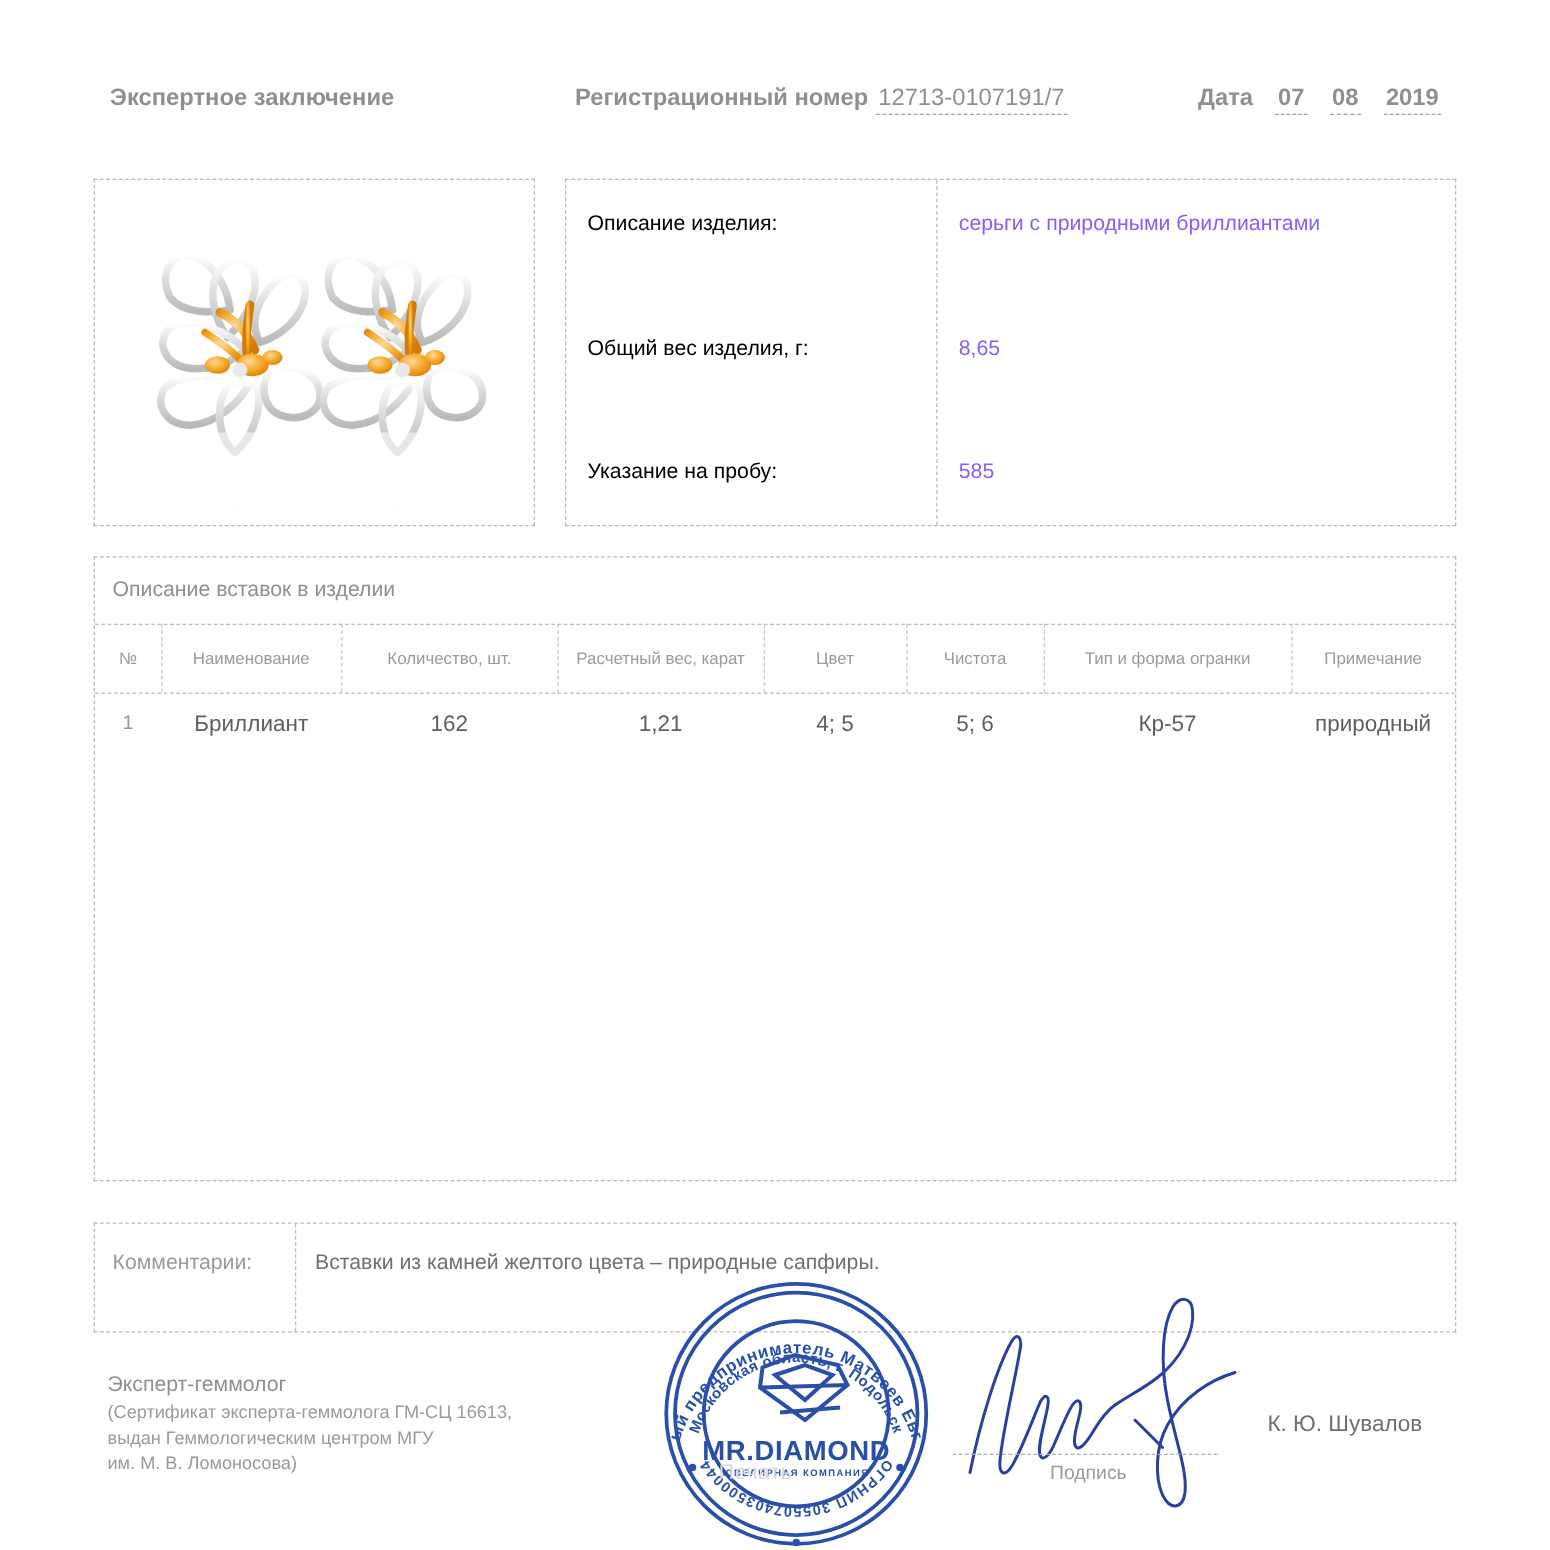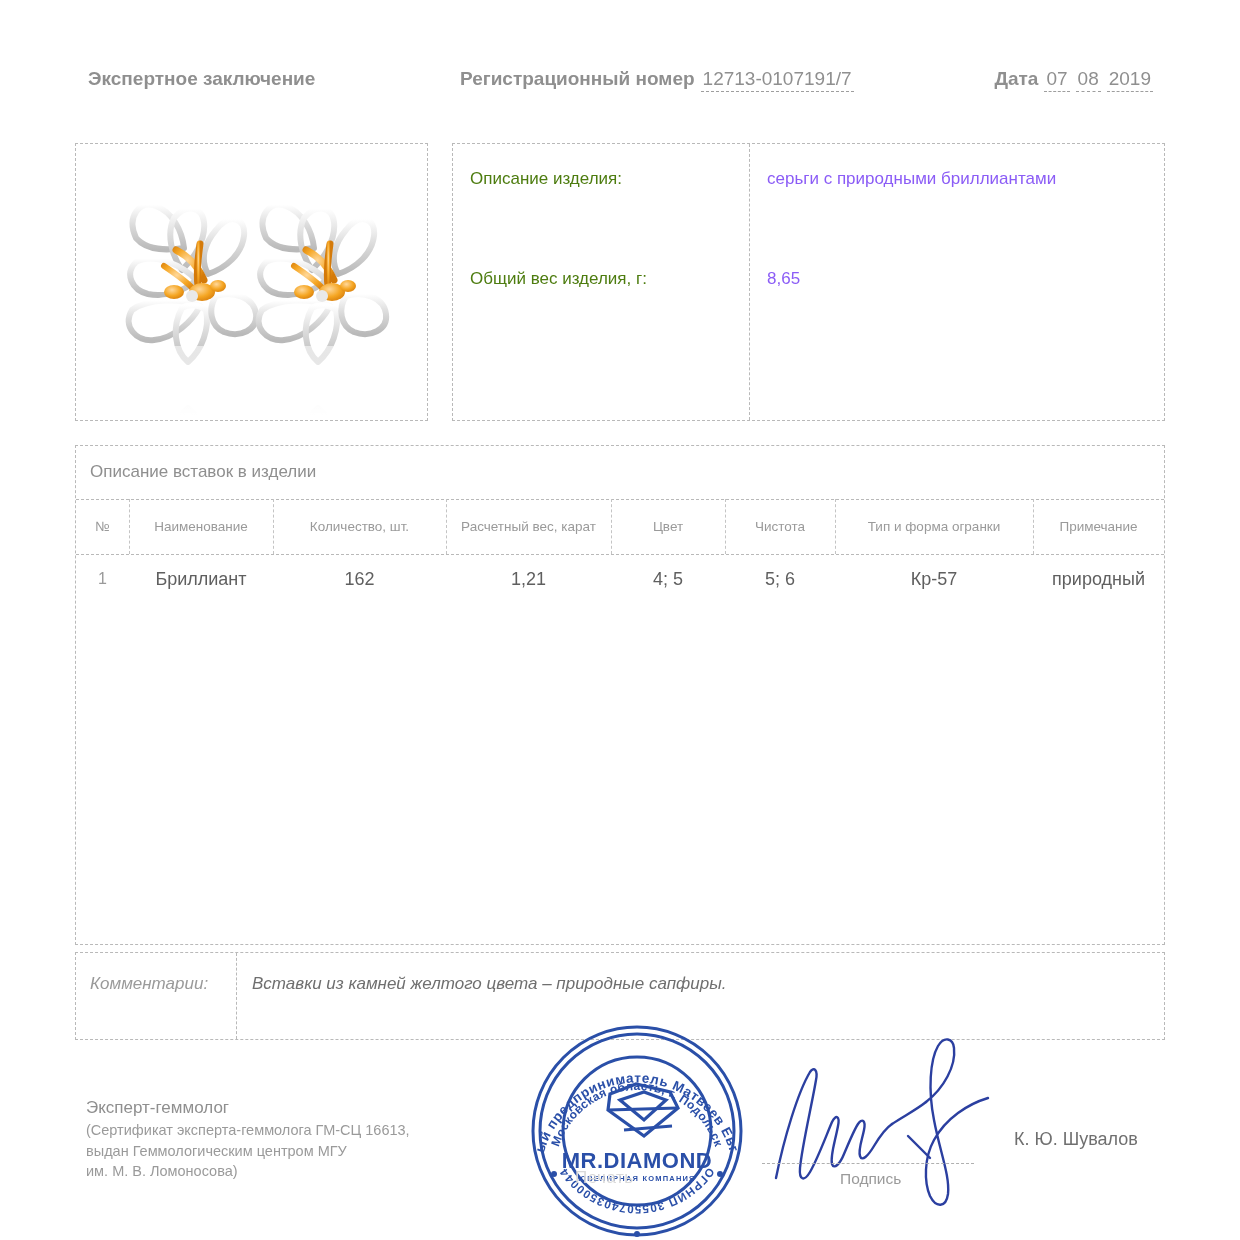--- a/index.html
+++ b/index.html
@@ -57,24 +57,24 @@
   .hdr-date {
     position: absolute;
     right: 12px;
     top: 0;
     font-size: 19px;
     font-weight: bold;
     color: #8f8f8f;
     white-space: nowrap;
   }
   .date-seg {
-    font-weight: normal;
+    font-weight: bold;
     border-bottom: 1px dashed #9e9e9e;
     padding: 0 2px 2px 2px;
-    margin-left: 6px;
+    margin-left: 18px;
   }
 
   
   .photo-box {
     position: absolute;
     left: 75px;
     top: 143px;
     width: 353px;
     height: 278px;
     border: 1px dashed #b9b9b9;
@@ -109,21 +109,21 @@
   .desc-row {
     position: absolute;
     left: 0;
     right: 0;
     height: 26px;
   }
   .desc-label {
     position: absolute;
     left: 17px;
     font-size: 17px;
-    color: #4d7c0f;
+    color: #000000;
     white-space: nowrap;
   }
   .desc-value {
     position: absolute;
     left: 314px;
     font-size: 17px;
     color: #8b5cf6;
     white-space: nowrap;
   }
 
@@ -189,27 +189,26 @@
     text-align: center;
     font-size: 18px;
     color: #5f5f5f;
   }
   .td.idx { color: #9a9a9a; font-size: 16px; }
 
   
   .comments-box {
     position: absolute;
     left: 75px;
-    top: 952px;
+    top: 978px;
     width: 1090px;
     height: 88px;
     border: 1px dashed #b9b9b9;
     box-sizing: border-box;
     background: transparent;
-    font-style: italic;
   }
   .comments-split {
     position: absolute;
     left: 160px;
     top: 0;
     bottom: 0;
     border-left: 1px dashed #b9b9b9;
   }
   .comments-label {
     position: absolute;
@@ -380,20 +379,24 @@
       <span class="desc-label">Описание изделия:</span>
       <span class="desc-value">серьги с природными бриллиантами</span>
     </div>
 
     <div class="desc-row" style="top:125px">
       <span class="desc-label">Общий вес изделия, г:</span>
       <span class="desc-value">8,65</span>
     </div>
 
 
+    <div class="desc-row" style="top:223px">
+      <span class="desc-label">Указание на пробу:</span>
+      <span class="desc-value">585</span>
+    </div>
   </div>
 
   <div class="inserts-box">
     <div class="inserts-caption">Описание вставок в изделии</div>
     <div class="inserts-caption-rule"></div>
     <div class="inserts-head-rule"></div>
 
     <div class="col-sep" style="left:53px"></div>
     <div class="col-sep" style="left:197px"></div>
     <div class="col-sep" style="left:370px"></div>

